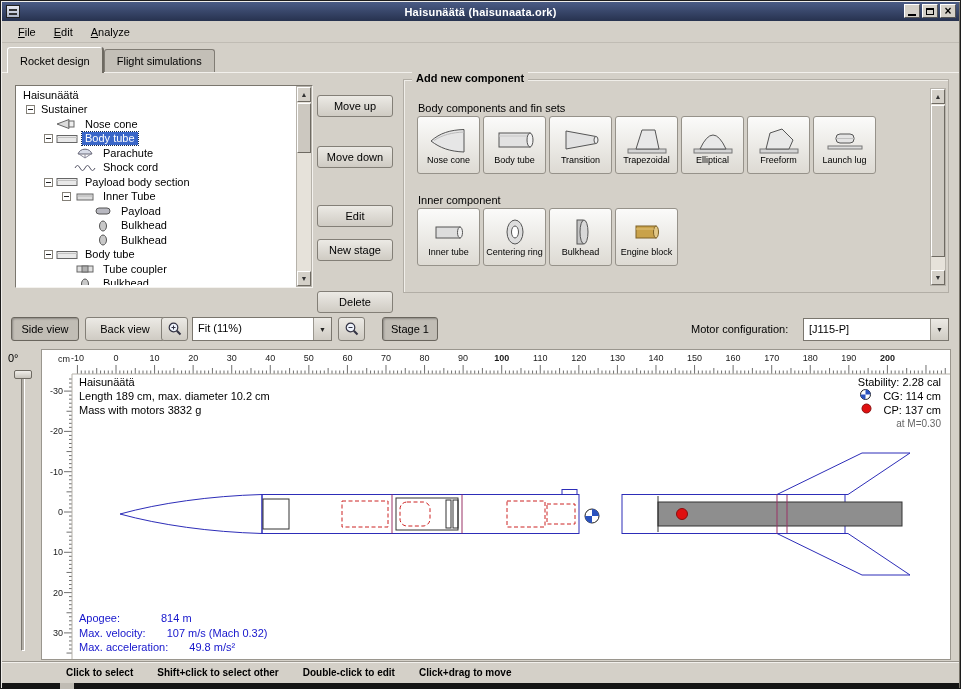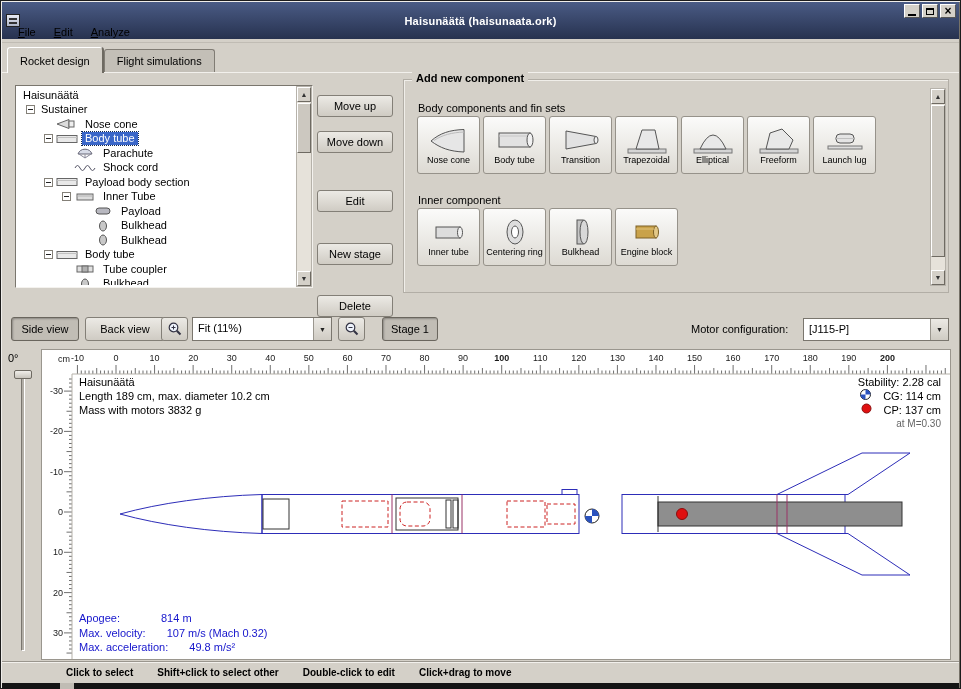--- a/index.html
+++ b/index.html
@@ -3,21 +3,21 @@
 <meta charset="utf-8">
 <style>
   * { margin:0; padding:0; box-sizing:border-box; }
   html,body { width:961px; height:689px; overflow:hidden; background:#111; }
   body { font-family:"Liberation Sans", sans-serif; font-size:11px; color:#000; }
   .window { position:absolute; top:0; left:0; width:961px; height:689px;
     background:#d4d0c8; border:1px solid #1c1c1c;
     box-shadow: inset 1px 1px 0 #efedea, inset -1px -1px 0 #767268; }
 
   
-  .titlebar { position:absolute; top:1; left:1px; right:1px; top:1px; height:37px;
+  .titlebar { position:absolute; top:1; left:1px; right:1px; top:1px; height:19px;
     background:linear-gradient(#4a5b85,#27324f);
     display:flex; align-items:center; }
   .titlebar .title { position:absolute; left:0; right:0; text-align:center;
     color:#fff; font-weight:bold; font-size:11px; letter-spacing:.2px; }
   .win-icon { position:relative; z-index:2; margin-left:4px; width:14px; height:13px;
     background:linear-gradient(#e8eaf2,#aeb6c8); border:1px solid #222; }
   .win-icon::after { content:""; position:absolute; left:2px; top:3px; width:8px; height:2px; background:#333;
     box-shadow:0 4px 0 #333; }
   .win-controls { position:absolute; right:3px; top:2px; display:flex; gap:2px; z-index:2; }
   .win-btn { width:16px; height:14px; background:#d4d0c8;
@@ -63,23 +63,23 @@
   .sb-up { top:0; } .sb-down { bottom:0; }
   .sb-thumb { position:absolute; left:0; width:14px; background:#ccc8c0;
     border:1px solid; border-color:#fff #6e6a62 #6e6a62 #fff; }
 
   
   .btn { background:linear-gradient(#eceae5,#cfcbc3); border:1px solid #837f77; border-radius:3px;
     font-size:11px; font-family:inherit; color:#000; display:flex; align-items:center; justify-content:center; cursor:default; }
   .btn.pressed { background:#c1bdb5; box-shadow:inset 1px 1px 2px rgba(0,0,0,.28); border-color:#6a665e; }
   .actions { position:absolute; left:316px; top:94px; width:76px; display:flex; flex-direction:column;gap:12px; }
   .action-btn { height:22px; width:76px; }
-  .action-btn:nth-child(2) { margin-top:2px; }
+  .action-btn:nth-child(2) { margin-top:17px; }
   .action-btn:nth-child(3) { margin-top:25px; }
-  .action-btn:nth-child(4) { margin-top:19px; }
+  .action-btn:nth-child(4) { }
   .action-btn:nth-child(5) { margin-top:18px; }
 
   
   .group-box { position:absolute; left:402px; top:78px; width:546px; height:214px;
     border:1px solid #b2aea6; box-shadow:inset 1px 1px 0 #f0eee9; }
   .group-title { position:absolute; top:-8px; left:8px; background:#d4d0c8; padding:0 4px; font-weight:bold; }
   .pal-sublabel { position:absolute; left:14px; }
   .pal-row { position:absolute; left:13px; display:flex; gap:3px; }
   .pal-btn { width:63px; height:58px; background:linear-gradient(#fbfbfa,#dddad3); border:1px solid #96928a;
     border-radius:3px; display:flex; flex-direction:column; align-items:center; justify-content:center; gap:1px; padding:2px; }

